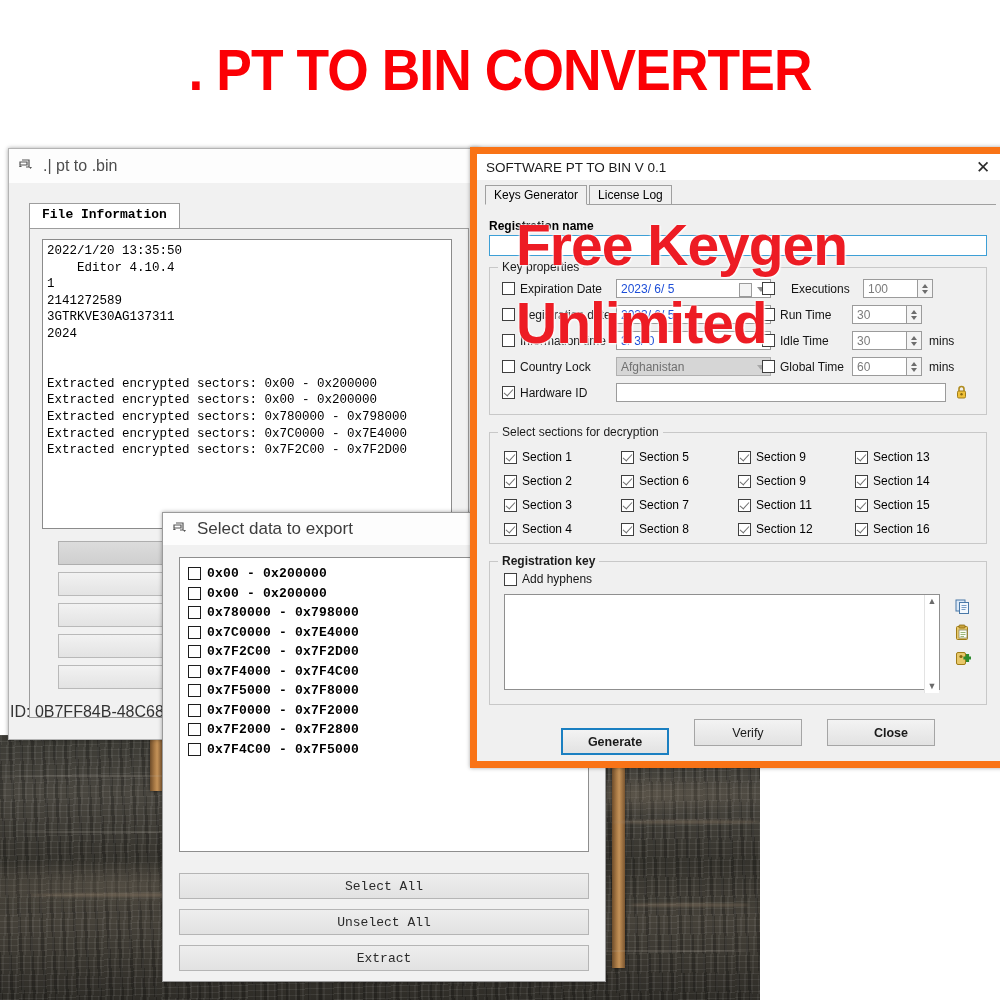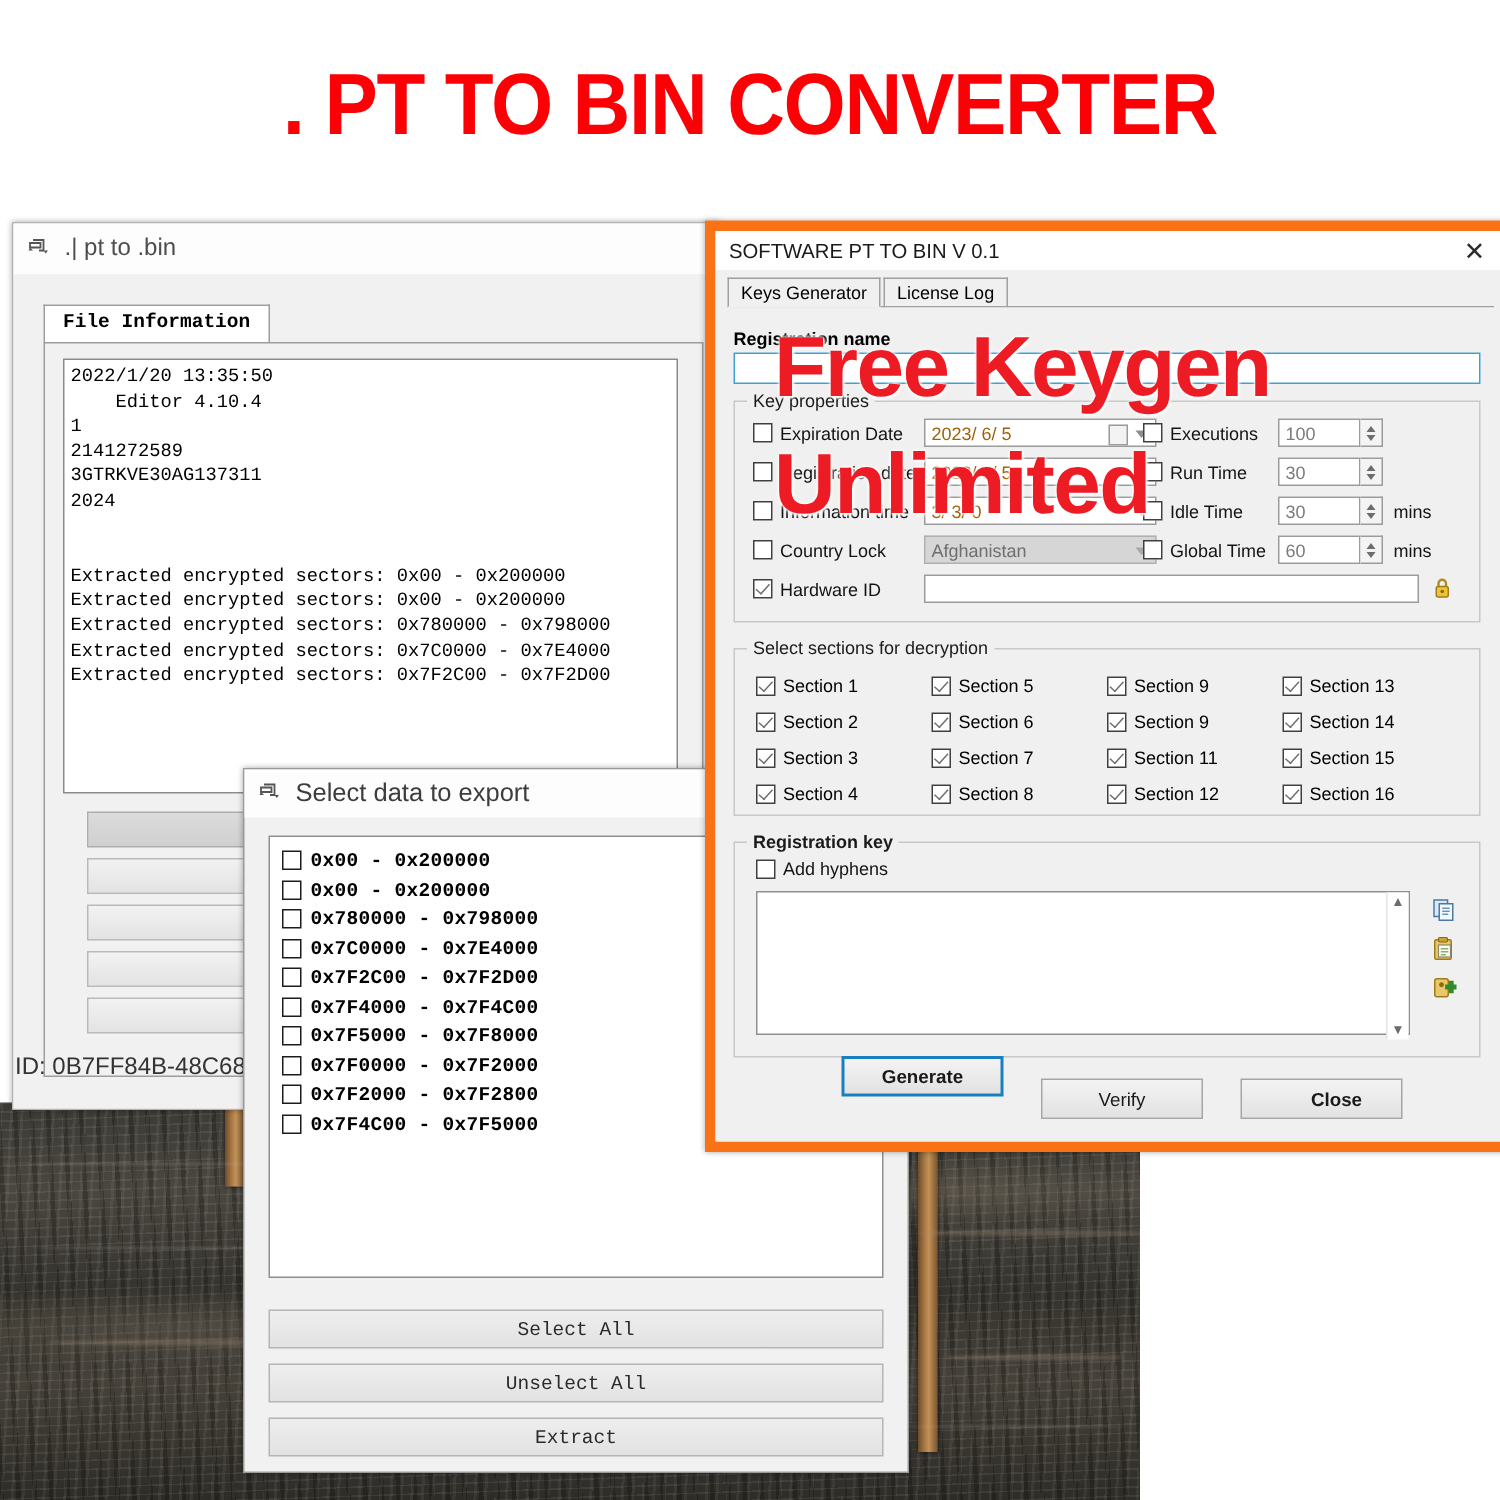--- a/index.html
+++ b/index.html
@@ -142,21 +142,21 @@
     width:13px;height:13px;border:1px solid #3f3f3f;background:#fff;box-sizing:border-box;
     display:inline-block;vertical-align:middle;position:relative;flex:0 0 auto;
   }
   .cbx.on::after{
     content:"";position:absolute;left:3px;top:0px;width:4px;height:8px;
     border:solid #6f6f6f;border-width:0 1.6px 1.6px 0;transform:rotate(42deg);
   }
   .row{display:flex;align-items:center;}
   .tfield{
     background:#fff;border:1px solid #9b9b9b;box-sizing:border-box;height:19px;
-    font-size:12px;color:#a16207;padding:2px 4px;display:flex;align-items:center;
+    font-size:12px;color:#1d4ed8;padding:2px 4px;display:flex;align-items:center;
   }
   .tfield.dis{background:#d6d6d6;color:#6f6f6f;border-color:#b0b0b0;}
   .tfield.num{color:#7b7b7b;}
   .spin{
     width:15px;height:19px;border:1px solid #9b9b9b;border-left:none;background:#f4f4f4;
     box-sizing:border-box;display:flex;flex-direction:column;align-items:center;justify-content:center;
   }
   .spin i{display:block;width:0;height:0;border-left:3px solid transparent;border-right:3px solid transparent;}
   .spin i.up{border-bottom:4px solid #6d6d6d;margin-bottom:2px;}
   .spin i.dn{border-top:4px solid #6d6d6d;}
@@ -372,21 +372,21 @@
             <svg width="17" height="17" viewBox="0 0 17 17">
               <path d="M6 7 v-2 a2.5 2.5 0 0 1 5 0 v2" fill="none" stroke="#b08c20" stroke-width="1.6"></path>
               <rect x="4.5" y="7" width="8" height="7" rx="1.3" fill="#f0c13a" stroke="#a07c16" stroke-width="1"></rect>
               <circle cx="8.5" cy="10.3" r="1.2" fill="#8a6a10"></circle>
             </svg>
           </span>
         </div>
 
         <div class="row" style="position:absolute;left:272px;top:11px;">
           <span class="cbx"></span>
-          <span class="lbl" style="margin-left:5px;width:72px;">Executions</span>
+          <span class="lbl" style="margin-left:16px;width:72px;">Executions</span>
           <span class="tfield num" style="width:55px;">100</span>
           <span class="spin">
               <i class="up"></i>
               <i class="dn"></i>
             </span>
         </div>
         <div class="row" style="position:absolute;left:272px;top:37px;">
           <span class="cbx"></span>
           <span class="lbl" style="margin-left:5px;width:72px;">Run Time</span>
           <span class="tfield num" style="width:55px;">30</span>
@@ -517,21 +517,21 @@
         </span>
         <span class="sidei" style="left:464px;top:88px;">
           <svg width="17" height="17" viewBox="0 0 17 17">
             <rect x="2.5" y="2.5" width="9" height="12" rx="1.5" fill="#e8c86a" stroke="#a07c16" stroke-width="1"></rect>
             <circle cx="7" cy="6.5" r="1.6" fill="#8a6a10"></circle>
             <path d="M11 8 h5 M13.5 5.5 v5" stroke="#2e8b2e" stroke-width="3.2" stroke-linecap="square"></path>
           </svg>
         </span>
       </div>
 
-      <div class="kg-btn primary" style="left:76px;top:499px;width:108px;">Generate</div>
+      <div class="kg-btn primary" style="left:76px;top:523px;width:108px;">Generate</div>
       <div class="kg-btn" style="left:209px;top:514px;width:108px;">Verify</div>
       <div class="kg-btn bold" style="left:342px;top:514px;width:108px;">Close</div>
     </div>
   </div>
 </div>
 
 <div class="stamp" id="stamp1">Free Keygen</div>
 <div class="stamp" id="stamp2">Unlimited</div>
 
 </body></html>

